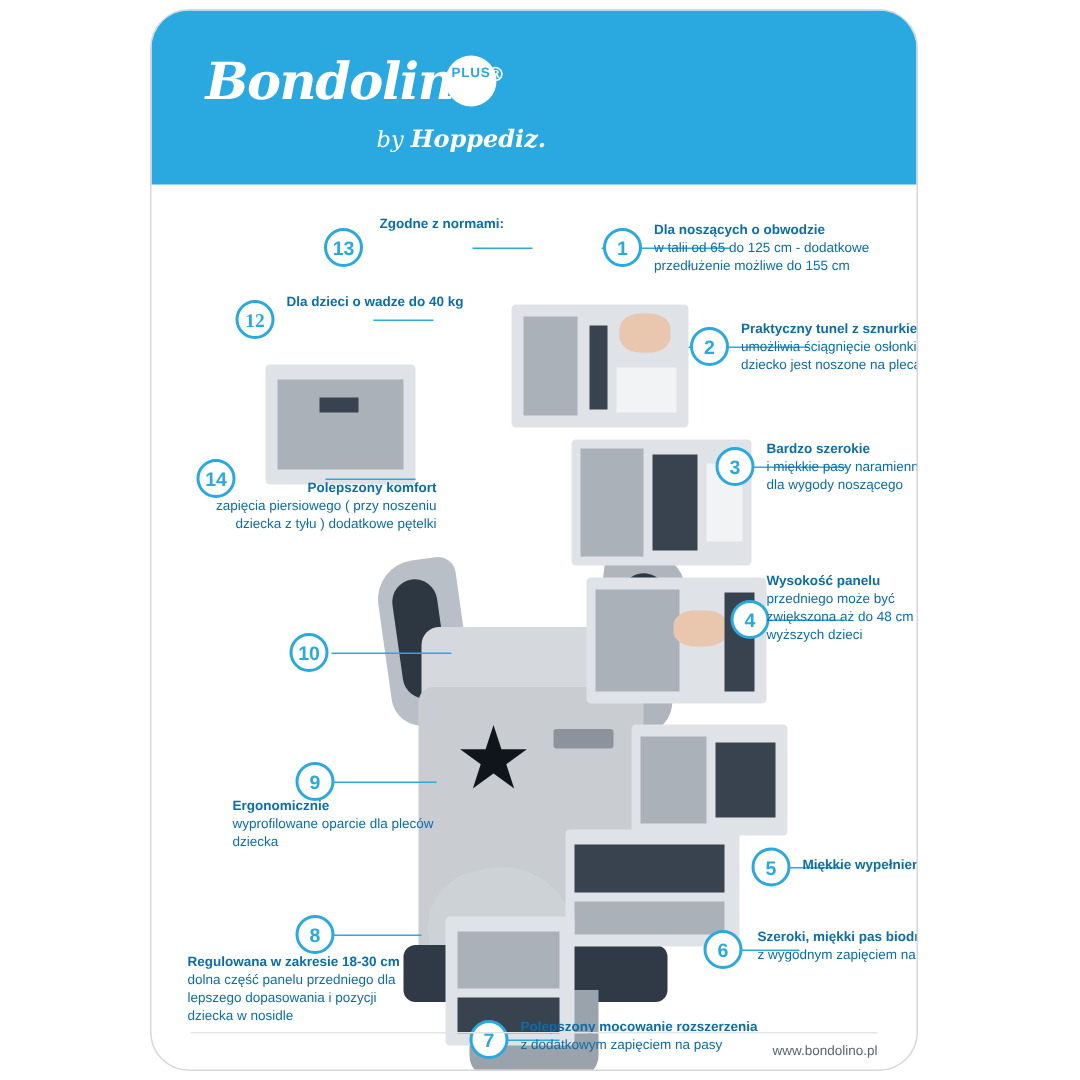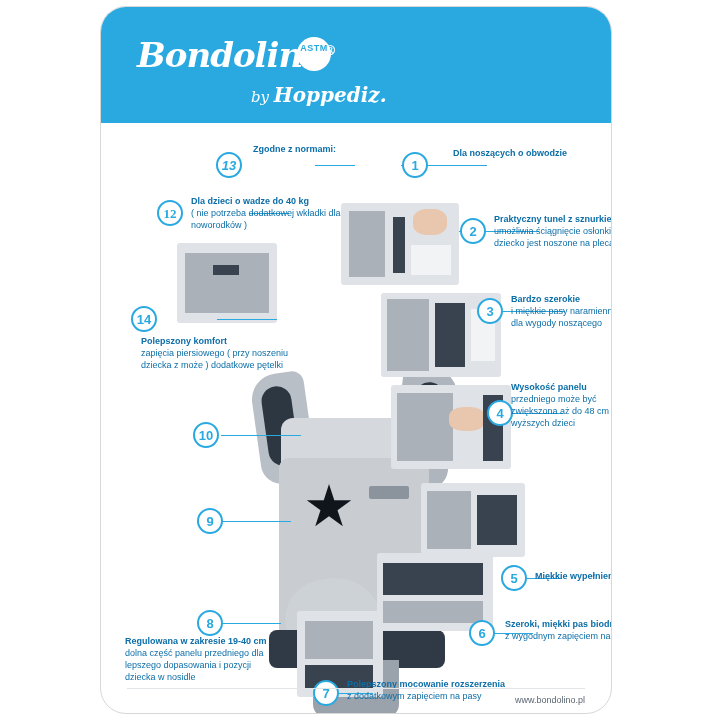--- a/index.html
+++ b/index.html
@@ -83,21 +83,21 @@
     position: absolute;
     left: 150px;
     top: 76px;
     color: #ffffff;
     font-family: "DejaVu Serif", serif;
     font-size: 15px;
     font-style: italic;
   }
   .byline .brand {
     font-weight: bold;
-    font-size: 20px;
+    font-size: 16px;
   }
   
   .content {
     position: absolute;
     left: 0;
     top: 116px;
     width: 100%;
     height: 592px;
   }
   
@@ -292,21 +292,21 @@
 </head>
 <body>
 
 <div class="page">
   <div class="card">
 
     <div class="header-band">
       <div class="logo">
         <span>Bondolino</span><span class="reg">®</span>
       </div>
-      <div class="logo-plus">ASTM</div>
+      <div class="logo-plus">PLUS</div>
       <div class="byline">
         <span>by </span><span class="brand">Hoppediz</span><span class="brand dot">.</span>
       </div>
     </div>
 
     <div class="content">
 
       <div class="product-photo">
         <div class="strap-left"></div>
         <div class="strap-right"></div>
@@ -370,22 +370,23 @@
       <div class="leader" style="left:392px; top:510px; width:40px;"></div>
       <div class="leader" style="left:236px; top:570px; width:36px;"></div>
       <div class="leader" style="left:120px; top:500px; width:60px;"></div>
       <div class="leader" style="left:120px; top:398px; width:70px;"></div>
       <div class="leader" style="left:120px; top:312px; width:80px;"></div>
       <div class="leader" style="left:116px; top:196px; width:60px;"></div>
       <div class="leader" style="left:148px; top:90px; width:40px;"></div>
       <div class="leader" style="left:214px; top:42px; width:40px;"></div>
 
       <div class="callout-num" style="left:301px; top:29px;">1</div>
-      <div class="callout-text" style="left:335px; top:24px; width:148px;text-align:center;">
+      <div class="callout-text" style="left:335px; top:24px; width:148px;">
         <b>Dla noszących o obwodzie</b><br>
+        <span>w talii od 65 do 125 cm - dodatkowe przedłużenie możliwe do 155 cm</span>
       </div>
 
       <div class="callout-num" style="left:359px; top:95px;">2</div>
       <div class="callout-text" style="left:393px; top:90px; width:142px;">
         <b>Praktyczny tunel z sznurkiem</b><br>
         <span>umożliwia ściągnięcie osłonki kiedy dziecko jest noszone na plecach</span>
       </div>
 
       <div class="callout-num" style="left:376px; top:175px;">3</div>
       <div class="callout-text" style="left:410px; top:170px; width:120px;">
@@ -412,41 +413,44 @@
       </div>
 
       <div class="callout-num" style="left:212px; top:557px;">7</div>
       <div class="callout-text" style="left:246px; top:555px; width:160px;">
         <b>Polepszony mocowanie rozszerzenia</b><br>
         <span>z dodatkowym zapięciem na pasy</span>
       </div>
 
       <div class="callout-num" style="left:96px; top:487px;">8</div>
       <div class="callout-text" style="left:24px; top:512px; width:156px;">
-        <b>Regulowana w zakresie 19-40 cm</b><br>
+        <b>Regulowana w zakresie 18-30 cm</b><br>
         <span>dolna część panelu przedniego dla lepszego dopasowania i pozycji dziecka w nosidle</span>
       </div>
 
       <div class="callout-num" style="left:96px; top:385px;">9</div>
+      <div class="callout-text" style="left:54px; top:408px; width:140px;">
+        <b>Ergonomicznie</b><br>
+        <span>wyprofilowane oparcie dla pleców dziecka</span>
+      </div>
 
       <div class="callout-num" style="left:92px; top:299px;">10</div>
 
       <div class="callout-num" style="left:30px; top:183px;">14</div>
-      <div class="callout-text" style="left:40px; top:212px; width:150px;">
+      <div class="callout-text" style="left:40px; top:196px; width:150px;text-align:right;">
         <b>Polepszony komfort</b><br>
-        <span>zapięcia piersiowego ( przy noszeniu dziecka z może ) dodatkowe pętelki</span>
+        <span>zapięcia piersiowego ( przy noszeniu dziecka z tyłu ) dodatkowe pętelki</span>
       </div>
 
       <div class="callout-num" style="left:56px; top:77px;font-family:Liberation Serif, serif;">12</div>
       <div class="callout-text" style="left:90px; top:72px; width:150px;">
         <b>Dla dzieci o wadze do 40 kg</b><br>
-        <span>( nie potrzeba dodatkowej wkładki dla noworodków )</span>
-      </div>
-
-      <div class="callout-num" style="left:115px; top:29px;font-style:italic;">13</div>
+      </div>
+
+      <div class="callout-num" style="left:115px; top:29px;">13</div>
       <div class="callout-text" style="left:152px; top:20px; width:150px;">
         <b>Zgodne z normami:</b><br>
       </div>
 
     </div>
 
     <div class="bottom-divider"></div>
     <div class="footer-url">www.bondolino.pl</div>
   </div>
 </div>

